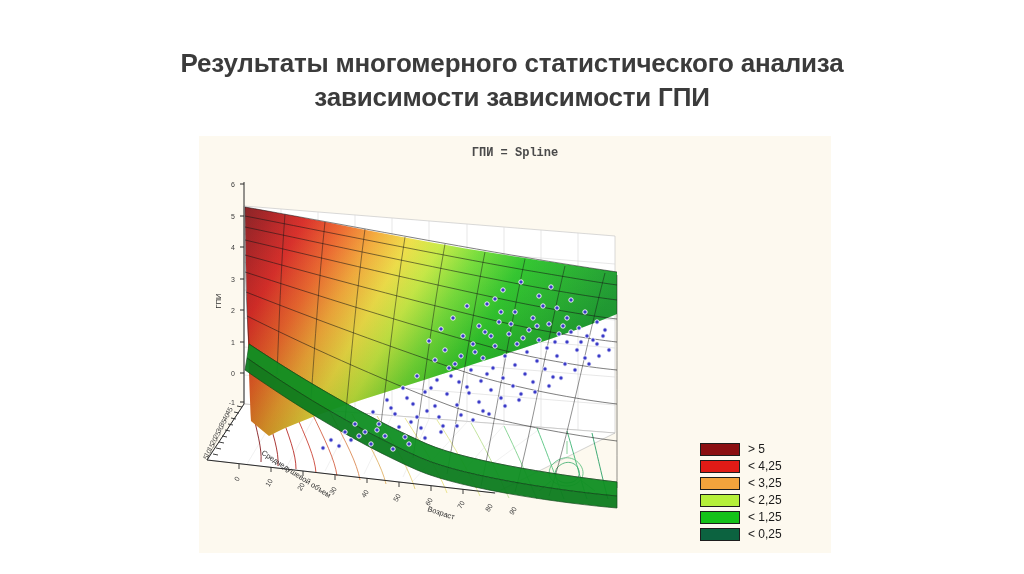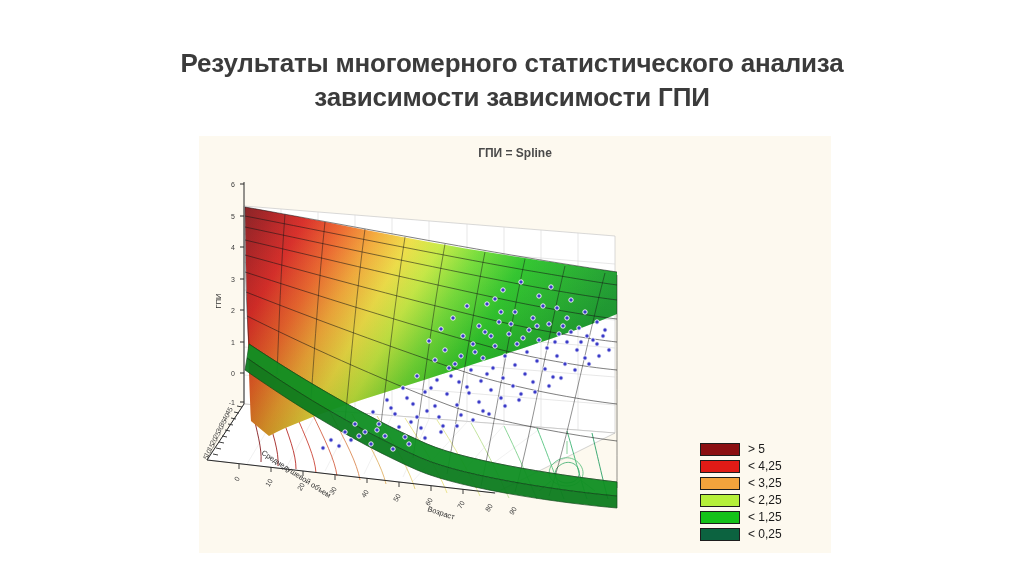--- a/index.html
+++ b/index.html
@@ -43,21 +43,21 @@
 
   #chart-title {
     position: absolute;
     left: 0;
     top: 10px;
     width: 632px;
     text-align: center;
     font-size: 12px;
     font-weight: bold;
     color: #4a4a4a;
-    font-family: Liberation Sans, sans-serif;
+    font-family: Liberation Mono, monospace;
   }
 
   
   #plot-svg {
     position: absolute;
     left: 0;
     top: 0;
     width: 632px;
     height: 417px;
   }

